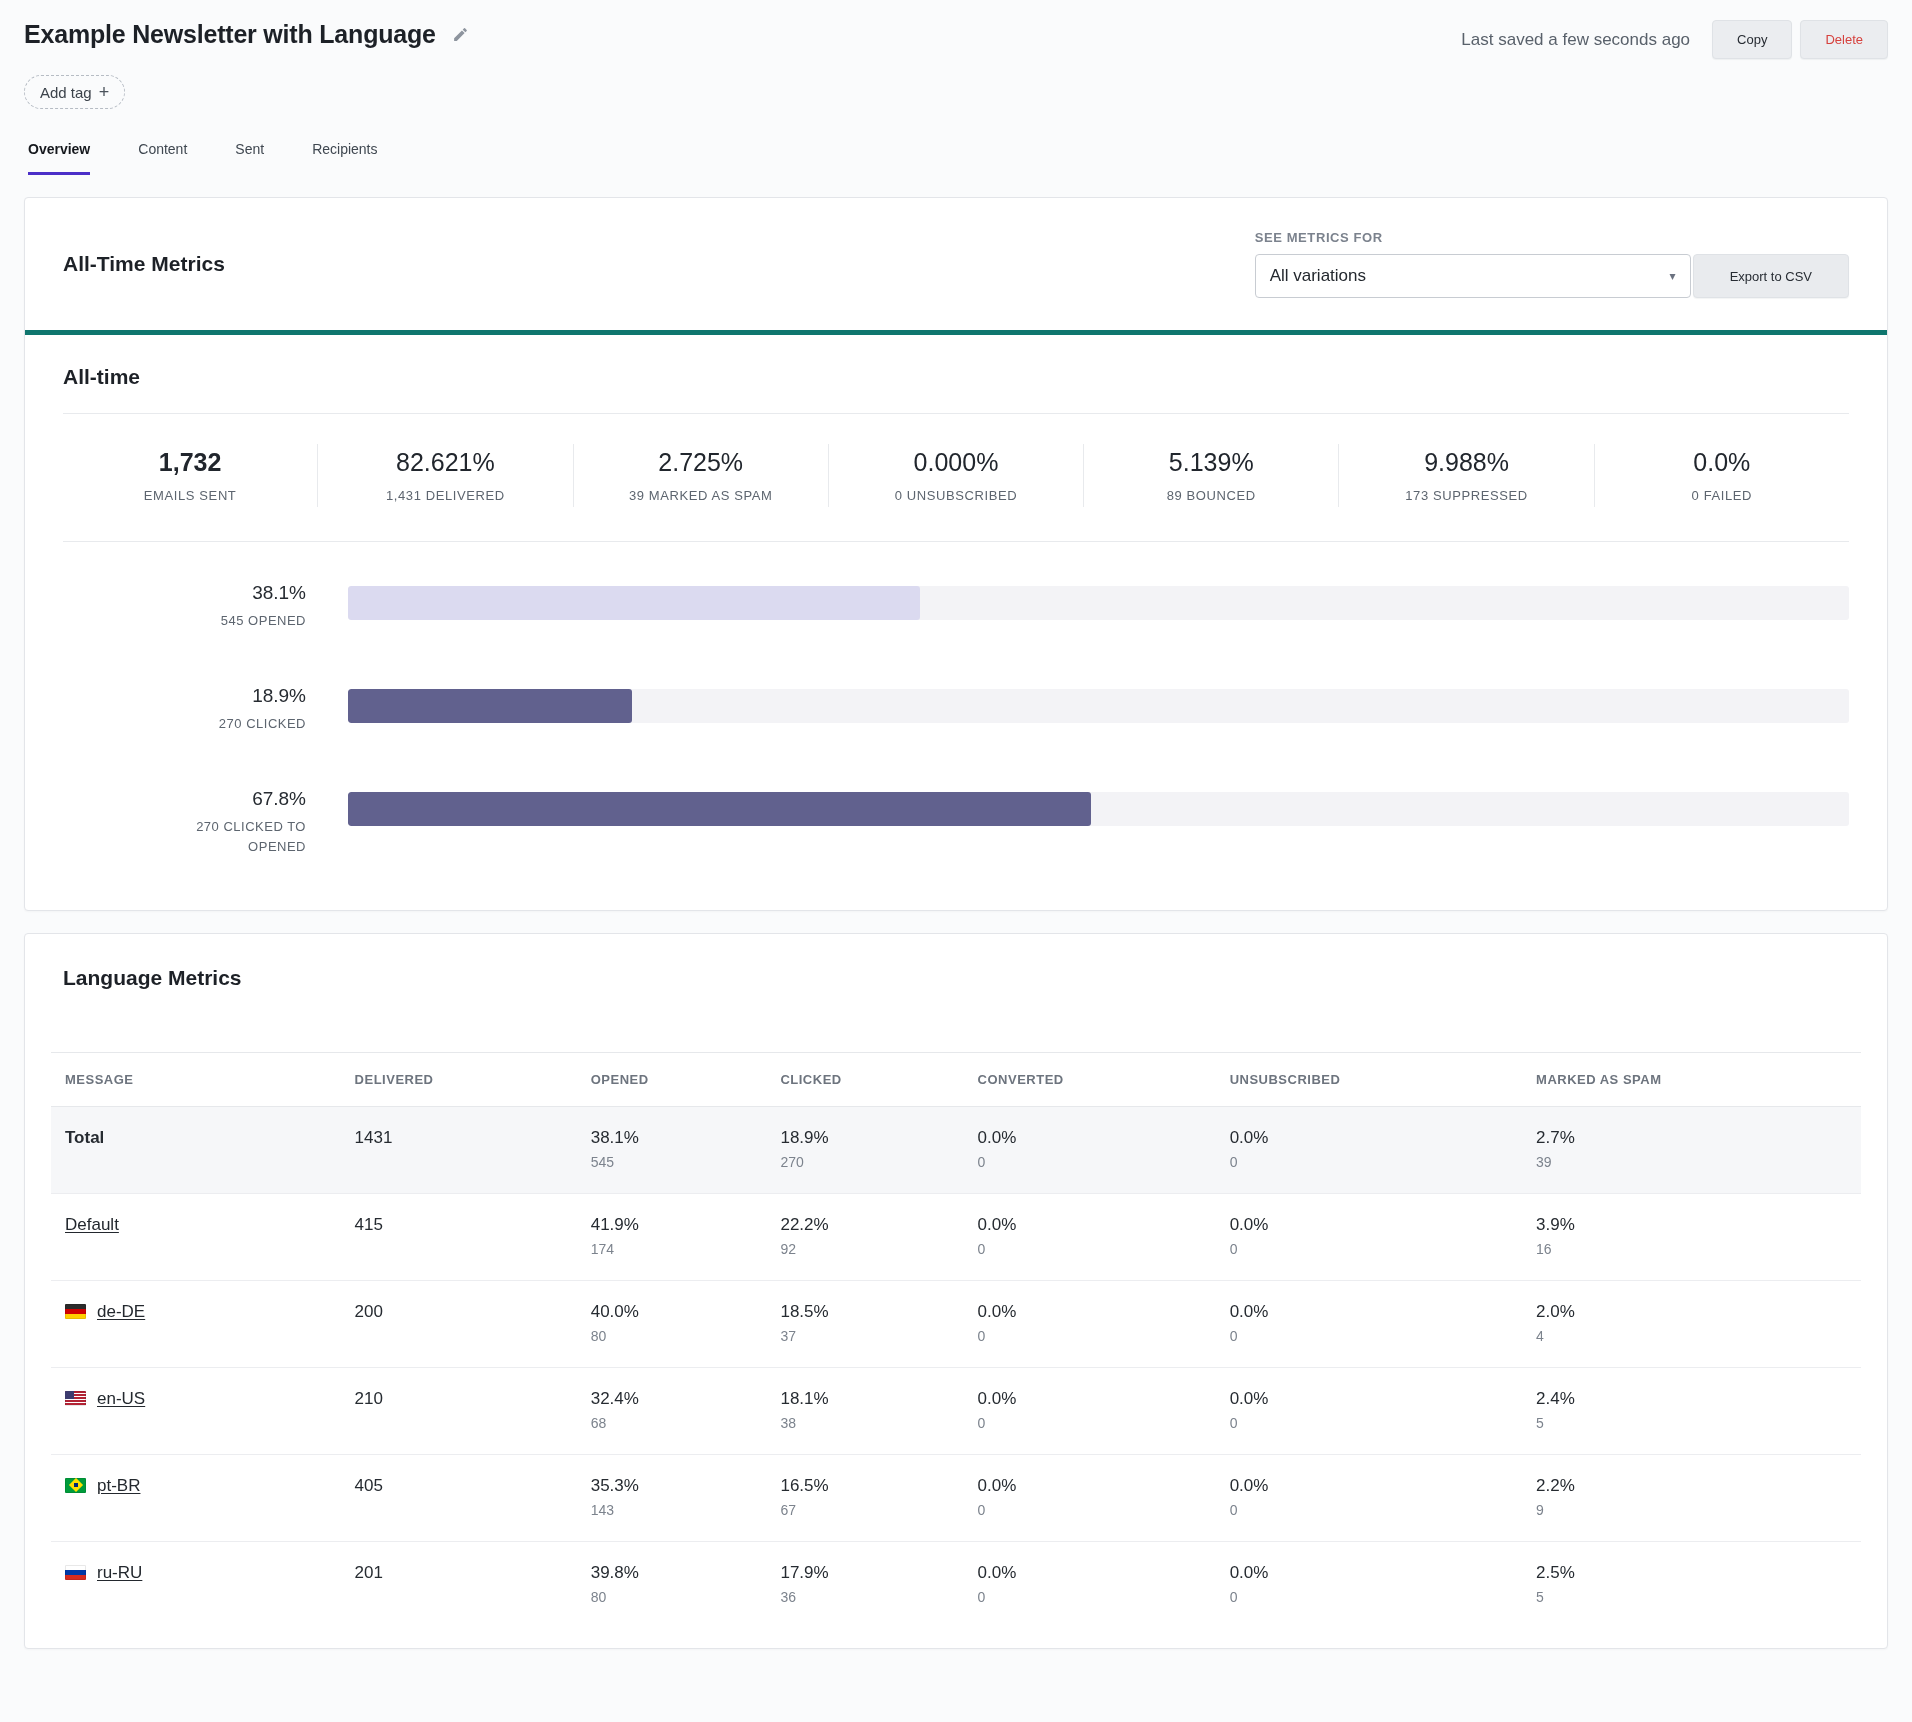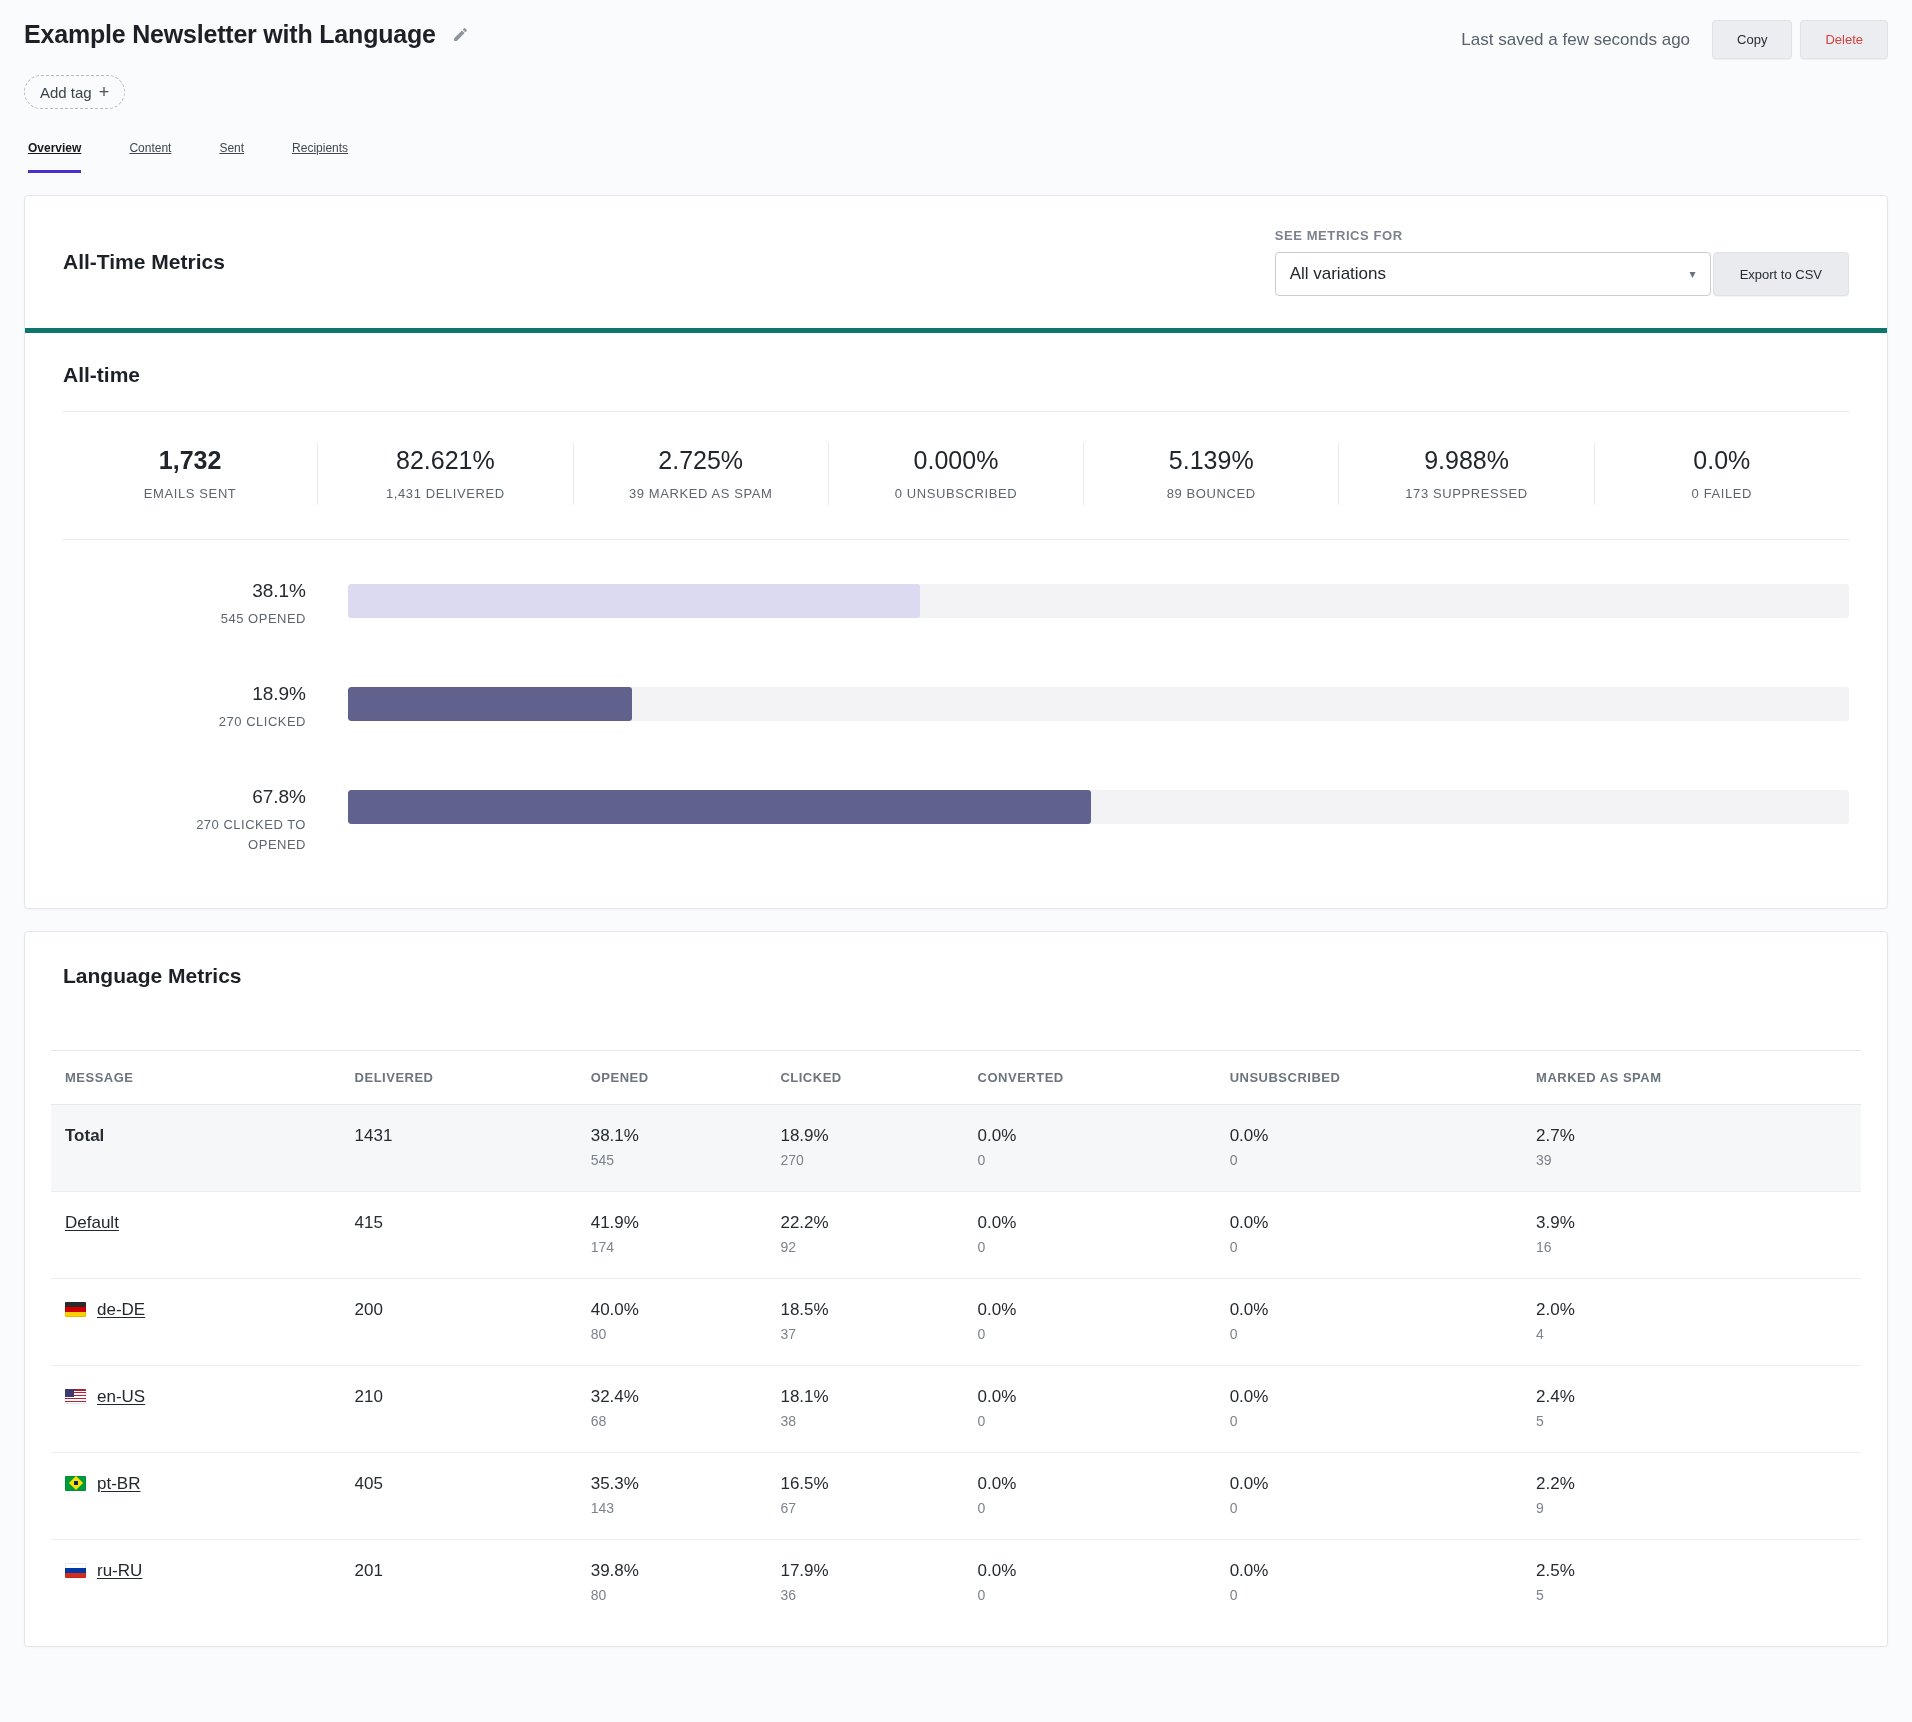--- a/index.html
+++ b/index.html
@@ -27,38 +27,38 @@
   .btn.delete-btn { color:#d6413d; margin-left:8px;text-align:center; }
   .addtag-btn {
     margin-top:16px; display:inline-flex; align-items:center; gap:7px;
     font-family:inherit; font-size:15px; color:#3c434b; background:transparent;
     border:1px dashed #b6bcc4; border-radius:18px; padding:7px 15px; cursor:pointer;
   }
   .addtag-btn .plus { font-size:18px; color:#4a525b; line-height:1; }
 
   
   .tabs { display:flex; gap:48px; margin-top:32px; padding-left:4px; }
-  .tab { font-size:12px; color:#3f4750; padding-bottom:15px; border-bottom:3px solid transparent; cursor:pointer;text-decoration:underline; }
+  .tab { font-size:14px; color:#3f4750; padding-bottom:15px; border-bottom:3px solid transparent; cursor:pointer; }
   .tab.active { color:#15181d; font-weight:700; border-bottom-color:#4b2fc8; }
 
   
   .card { background:#fff; border:1px solid #e3e5e9; border-radius:4px; box-shadow:0 1px 2px rgba(0,0,0,.03); margin-top:22px; }
   .card-head { display:flex; justify-content:space-between; align-items:center; padding:32px 38px; }
   .card-title { font-size:21px; font-weight:700; color:#1d2127; }
 
   .metrics-for { display:flex; align-items:flex-end; gap:2px; }
   .select-col { display:flex; flex-direction:column; gap:9px; }
   .select-label { font-size:13px; font-weight:700; letter-spacing:.6px; color:#7b828d; }
   .select-box {
     width:436px; height:44px; background:#fff; border:1px solid #c8ccd2; border-radius:4px;
     display:flex; align-items:center; justify-content:space-between;
     padding:0 14px; font-size:17px; color:#23282e; cursor:pointer;
   }
   .select-caret { font-size:12px; color:#6b7280; }
-  .btn.export-btn { height:44px; padding:0 26px; background:#e9ebee; }
+  .btn.export-btn { height:44px; padding:0 36px; background:#e9ebee; }
 
   .card-section { border-top:5px solid #0f766e; padding:30px 38px 44px; }
   .section-title { font-size:21px; font-weight:700; color:#1d2127; }
   .inner-rule { border:none; border-top:1px solid #e8eaed; margin:24px 0 0; }
 
   
   .stats-row { display:flex; padding:30px 0 34px; }
   .stat { flex:1; text-align:center; border-left:1px solid #e8eaed; padding:4px 8px; }
   .stat:first-child { border-left:none; }
   .stat-value { font-size:25px; color:#21262d; }

